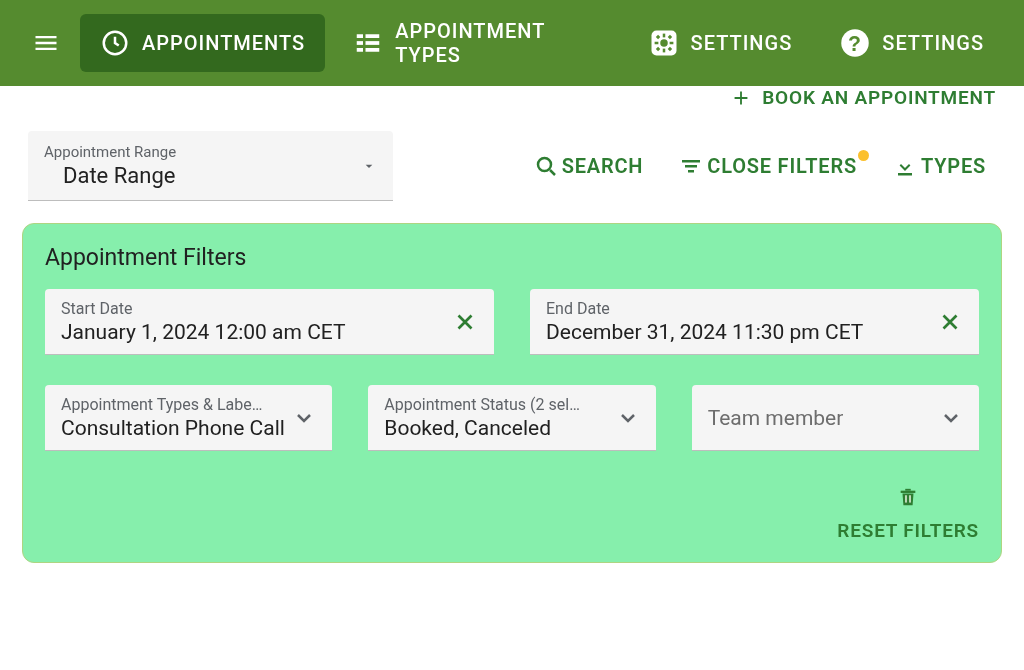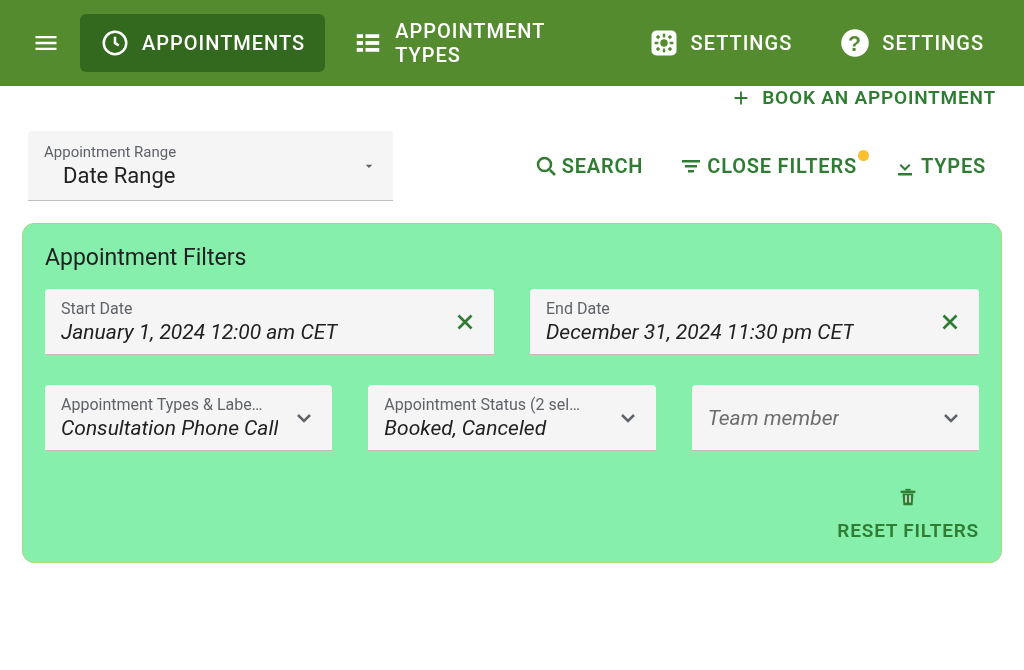--- a/index.html
+++ b/index.html
@@ -151,21 +151,20 @@
       white-space: nowrap;
       overflow: hidden;
       text-overflow: ellipsis;
     }
     .field-value {
       font-size: 21px;
       color: #212121;
       white-space: nowrap;
       overflow: hidden;
       text-overflow: ellipsis;
-      font-style: italic;
     }
     .field.placeholder .field-value { color: #6d6d6d; }
     .field-right {
       display: flex;
       align-items: center;
       color: #5f6368;
     }
     .clear-x { color: #2E7D32; cursor: pointer; }
 
     .row3 .field { flex: 1 1 33%; min-width: 0; }

